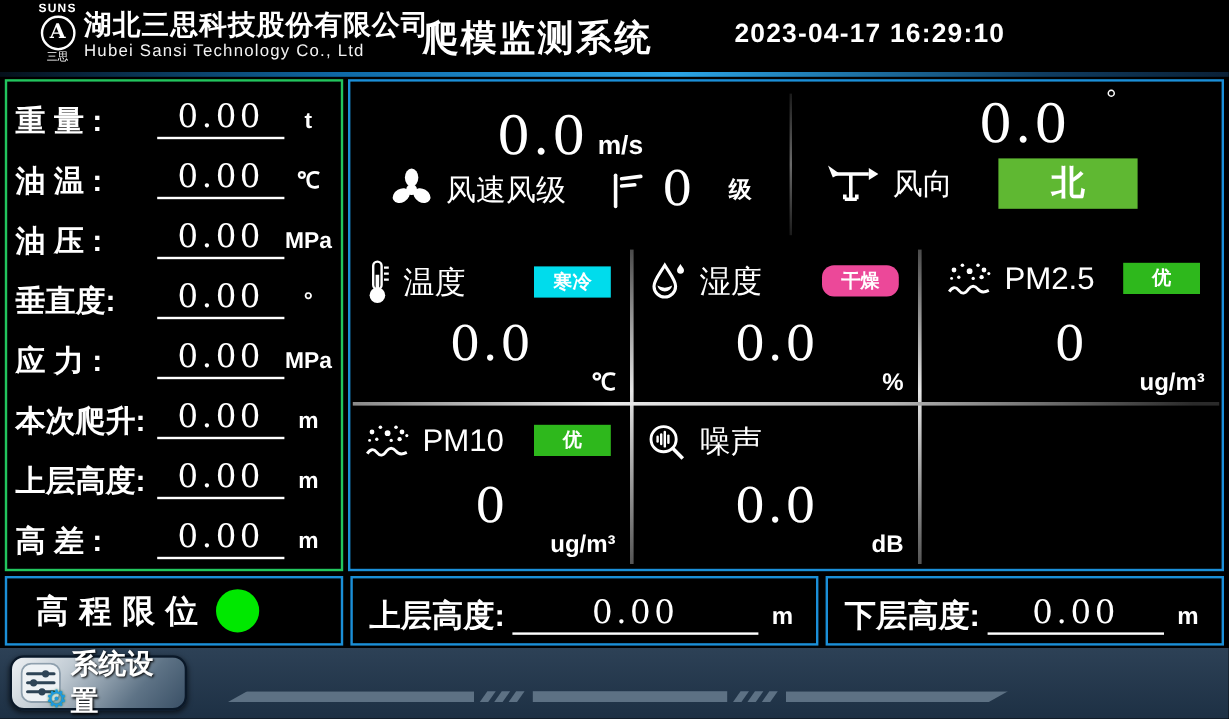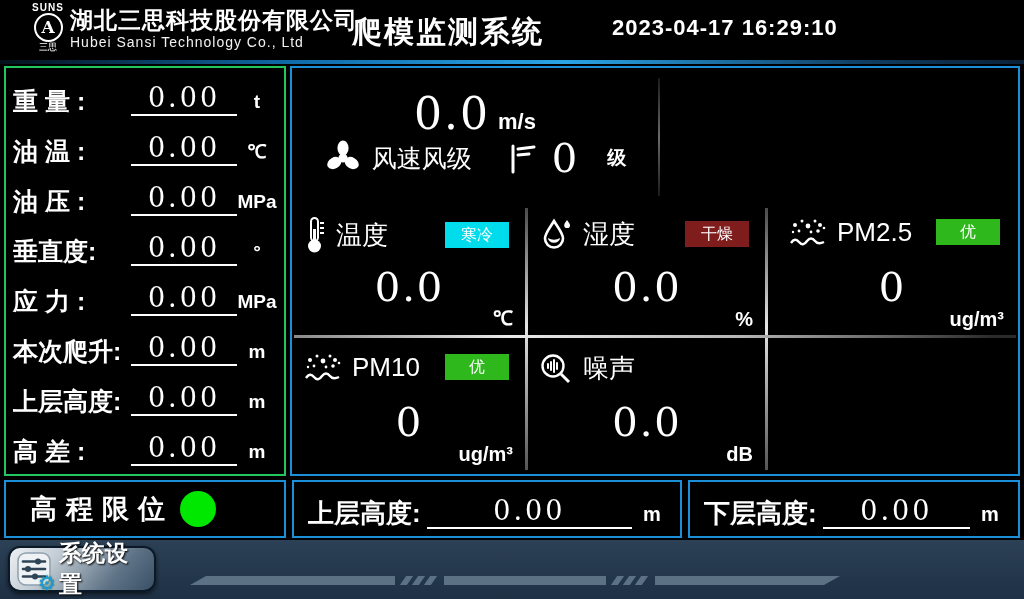--- a/index.html
+++ b/index.html
@@ -57,21 +57,21 @@
   .dir-box { width:116px; height:42px; margin-left:26px; display:flex; align-items:center;
     justify-content:center; font-size:28px; font-weight:bold; }
 
   .sensor-grid { position:absolute; left:0; top:134px; width:726px; height:272px;
     display:grid; grid-template-columns:235px 240px 251px; grid-template-rows:135px 135px; }
   .scell { position:relative; padding:10px 10px 0 12px; }
   .scell.col3 { padding-left:22px; }
   .scell-head { display:flex; align-items:center; gap:10px; margin-top:4px; }
   .scell-label { font-size:26px; }
   .badge { margin-left:auto; margin-right:8px; width:64px; height:26px; display:flex;
-    align-items:center; justify-content:center; font-size:16px; font-weight:normal; color:#fff; }
+    align-items:center; justify-content:center; font-size:16px; font-weight:bold; color:#fff; }
   .scell-value { position:absolute; left:0; top:62px; width:100%; text-align:center;
     font-family:"DejaVu Serif",serif; font-size:40px; letter-spacing:2px; }
   .scell-unit { position:absolute; right:14px; bottom:6px; font-size:20px; font-weight:bold; }
   .gdiv-v { position:absolute; width:3px; top:140px; height:262px;
     background:linear-gradient(180deg,#4a4a4a,#e6e6e6 45%,#555); }
   .gdiv-v1 { left:233px; } .gdiv-v2 { left:473px; }
   .gdiv-h { position:absolute; left:2px; top:267px; width:722px; height:3px;
     background:linear-gradient(90deg,#8a8a8a,#eaeaea 30%,#b5b5b5 62%,#2a2a2a 97%); }
 
   
@@ -187,20 +187,38 @@
           <line x1="10" y1="14" x2="21" y2="13"></line>
         </g>
       </svg>
       <span class="level-num">0</span>
       <span class="level-unit">级</span>
     </div>
   </div>
 
   <div class="wind-divider"></div>
 
+  <div class="wind-right">
+    <div class="wd-line1">
+      <span class="big-num">0.0</span><span class="deg-unit">°</span>
+    </div>
+    <div class="wd-line2">
+      <svg width="44" height="34" viewBox="0 0 44 34">
+        <g stroke="#fff" stroke-width="3" fill="none">
+          <line x1="8" y1="9" x2="36" y2="9"></line>
+          <line x1="21" y1="9" x2="21" y2="30"></line>
+          <path d="M16 30 v-4 M26 30 v-4 M16 30 h10"></path>
+        </g>
+        <polygon points="36,4 44,9 36,14" fill="#fff"></polygon>
+        <polygon points="2,2 12,9 6,12" fill="#fff"></polygon>
+      </svg>
+      <span class="wind-label">风向</span>
+      <div class="dir-box" style="background-color: rgb(95, 184, 50);">北</div>
+    </div>
+  </div>
 
   <div class="sensor-grid">
 
     <div class="scell">
       <div class="scell-head">
         <svg width="22" height="38" viewBox="0 0 22 38">
           <rect x="7" y="2" width="7" height="23" rx="3.5" fill="none" stroke="#fff" stroke-width="2"></rect>
           <circle cx="10.5" cy="30" r="6.5" fill="#fff"></circle>
           <line x1="10.5" y1="13" x2="10.5" y2="26" stroke="#fff" stroke-width="3"></line>
           <g stroke="#fff" stroke-width="2">
@@ -217,21 +235,21 @@
     </div>
 
     <div class="scell">
       <div class="scell-head">
         <svg width="34" height="36" viewBox="0 0 34 36">
           <path d="M15 5 C10.5 12.5 6 17.5 6 22.5 a9 9 0 0 0 18 0 C24 17.5 19.5 12.5 15 5 Z" fill="none" stroke="#fff" stroke-width="2.6"></path>
           <path d="M8.8 22 a6.4 6.4 0 0 0 12.4 0 q-6.2 3.4 -12.4 0 Z" fill="#fff"></path>
           <path d="M28 4 c-1.8 2.8-2.8 3.8-2.8 5.2 a2.9 2.9 0 0 0 5.8 0 C31 7.8 29.8 6.8 28 4 Z" fill="#fff"></path>
         </svg>
         <span class="scell-label">湿度</span>
-        <span class="badge" style="background-color: #7f1d1d;">干燥</span>
+        <span class="badge" style="background-color: #ec4899; border-radius: 10px;">干燥</span>
       </div>
       <div class="scell-value">0.0</div>
       <div class="scell-unit">%</div>
     </div>
 
     <div class="scell col3">
       <div class="scell-head">
         <svg width="38" height="32" viewBox="0 0 38 32">
           <path d="M2 27 q4 -6 8 -1 q4 5 8 -1 q4 -5 8 0 q3 4 9 1" fill="none" stroke="#fff" stroke-width="2.4"></path>
           <g fill="#fff">

